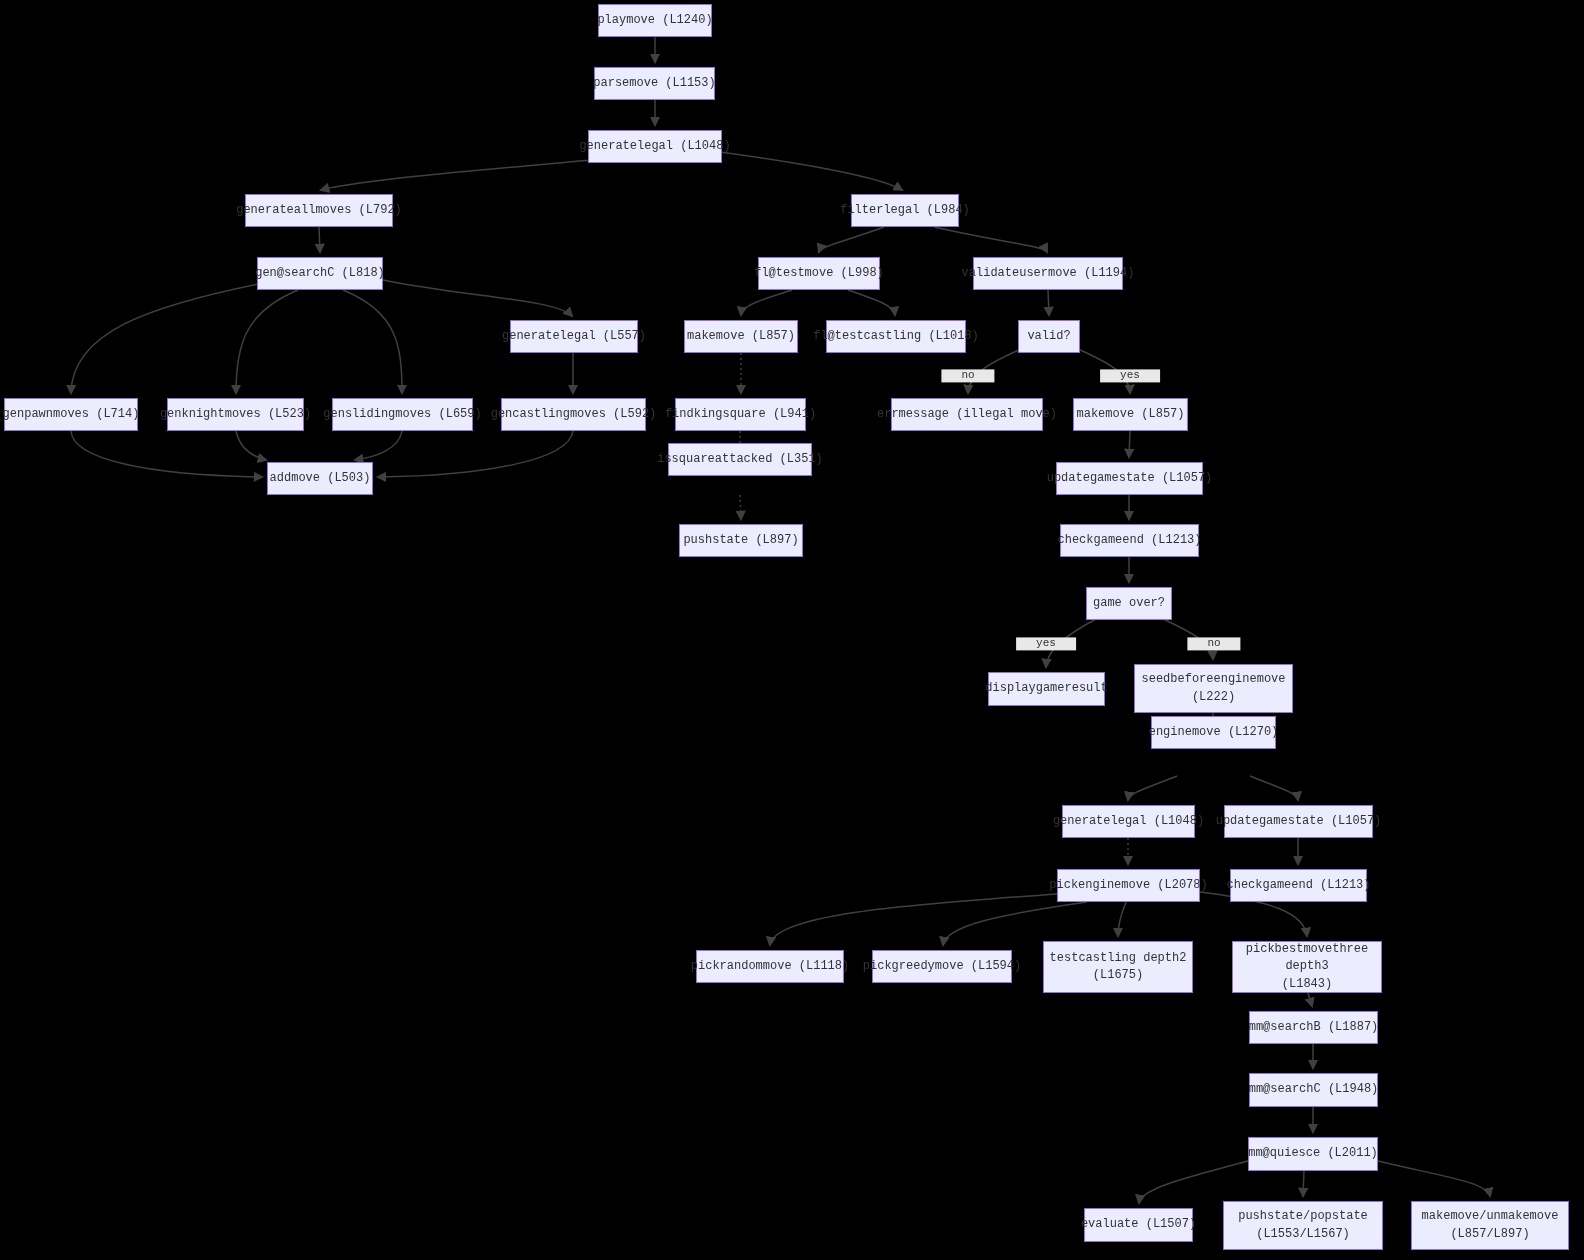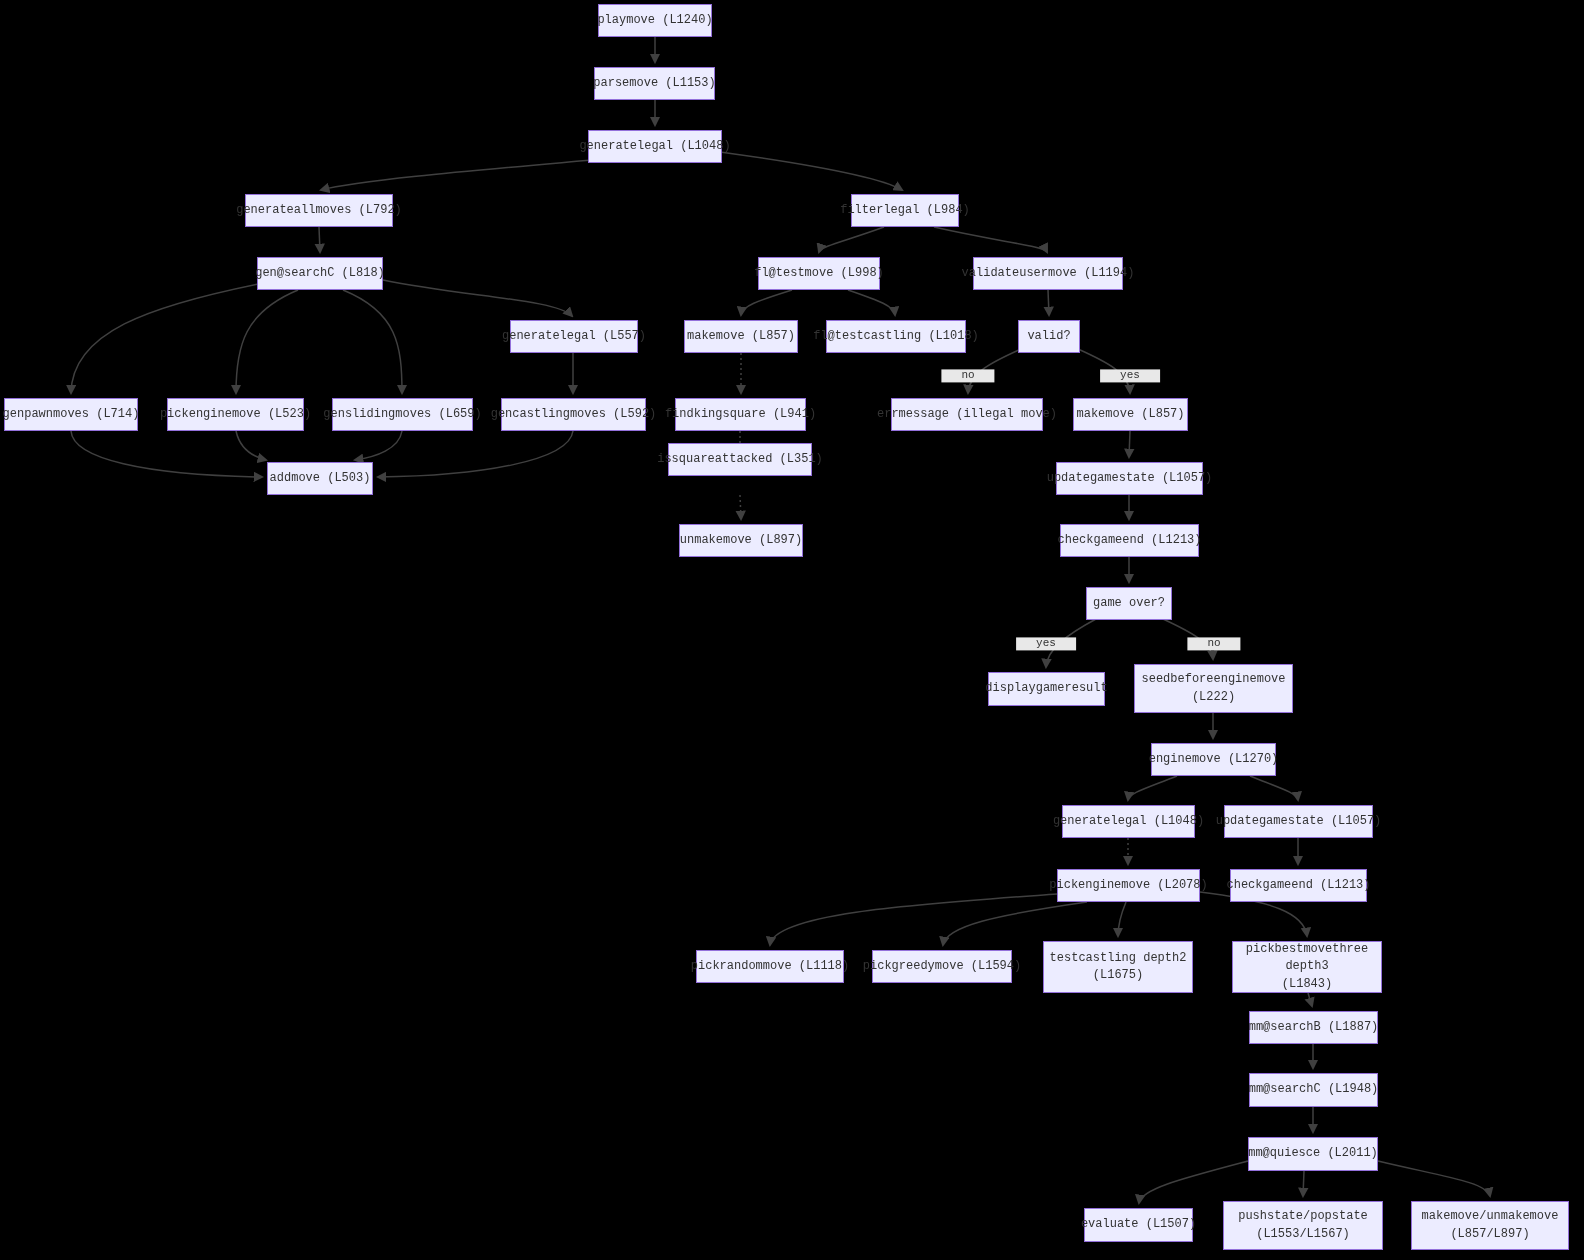--- a/index.html
+++ b/index.html
@@ -94,36 +94,36 @@
   <div class="node" style="left:245px;top:194px;width:148px;height:33px">generateallmoves (L792)</div>
   <div class="node" style="left:851px;top:194px;width:108px;height:33px">filterlegal (L984)</div>
   <div class="node" style="left:257px;top:257px;width:126px;height:33px">gen@searchC (L818)</div>
   <div class="node" style="left:758px;top:257px;width:122px;height:33px">fl@testmove (L998)</div>
   <div class="node" style="left:973px;top:257px;width:150px;height:33px">validateusermove (L1194)</div>
   <div class="node" style="left:510px;top:320px;width:128px;height:33px">generatelegal (L557)</div>
   <div class="node" style="left:684px;top:320px;width:114px;height:33px">makemove (L857)</div>
   <div class="node" style="left:826px;top:320px;width:140px;height:33px">fl@testcastling (L1018)</div>
   <div class="node" style="left:1018px;top:320px;width:62px;height:33px">valid?</div>
   <div class="node" style="left:4px;top:398px;width:134px;height:33px">genpawnmoves (L714)</div>
-  <div class="node" style="left:167px;top:398px;width:137px;height:33px">pickenginemove (L523)</div>
+  <div class="node" style="left:167px;top:398px;width:137px;height:33px">genknightmoves (L523)</div>
   <div class="node" style="left:332px;top:398px;width:141px;height:33px">genslidingmoves (L659)</div>
   <div class="node" style="left:501px;top:398px;width:145px;height:33px">gencastlingmoves (L592)</div>
   <div class="node" style="left:675px;top:398px;width:131px;height:33px">findkingsquare (L941)</div>
   <div class="node" style="left:891px;top:398px;width:152px;height:33px">errmessage (illegal move)</div>
   <div class="node" style="left:1073px;top:398px;width:115px;height:33px">makemove (L857)</div>
   <div class="node" style="left:267px;top:462px;width:106px;height:33px">addmove (L503)</div>
   <div class="node" style="left:668px;top:443px;width:144px;height:33px">issquareattacked (L351)</div>
   <div class="node" style="left:1056px;top:462px;width:147px;height:33px">updategamestate (L1057)</div>
-  <div class="node" style="left:679px;top:524px;width:124px;height:33px">unmakemove (L897)</div>
+  <div class="node" style="left:679px;top:524px;width:124px;height:33px">pushstate (L897)</div>
   <div class="node" style="left:1060px;top:524px;width:139px;height:33px">checkgameend (L1213)</div>
   <div class="node" style="left:1086px;top:587px;width:86px;height:33px">game over?</div>
   <div class="node" style="left:988px;top:672px;width:117px;height:34px">displaygameresult</div>
   <div class="node ml" style="left:1134px;top:664px;width:159px;height:49px">seedbeforeenginemove
 (L222)</div>
-  <div class="node" style="left:1151px;top:743px;width:125px;height:33px">enginemove (L1270)</div>
+  <div class="node" style="left:1151px;top:716px;width:125px;height:33px">enginemove (L1270)</div>
   <div class="node" style="left:1062px;top:805px;width:133px;height:33px">generatelegal (L1048)</div>
   <div class="node" style="left:1224px;top:805px;width:149px;height:33px">updategamestate (L1057)</div>
   <div class="node" style="left:1057px;top:869px;width:143px;height:33px">pickenginemove (L2078)</div>
   <div class="node" style="left:1230px;top:869px;width:137px;height:33px">checkgameend (L1213)</div>
   <div class="node" style="left:696px;top:950px;width:148px;height:33px">pickrandommove (L1118)</div>
   <div class="node" style="left:872px;top:950px;width:140px;height:33px">pickgreedymove (L1594)</div>
   <div class="node ml" style="left:1043px;top:941px;width:150px;height:52px">testcastling depth2
 (L1675)</div>
   <div class="node ml" style="left:1232px;top:941px;width:150px;height:52px">pickbestmovethree depth3
 (L1843)</div>

